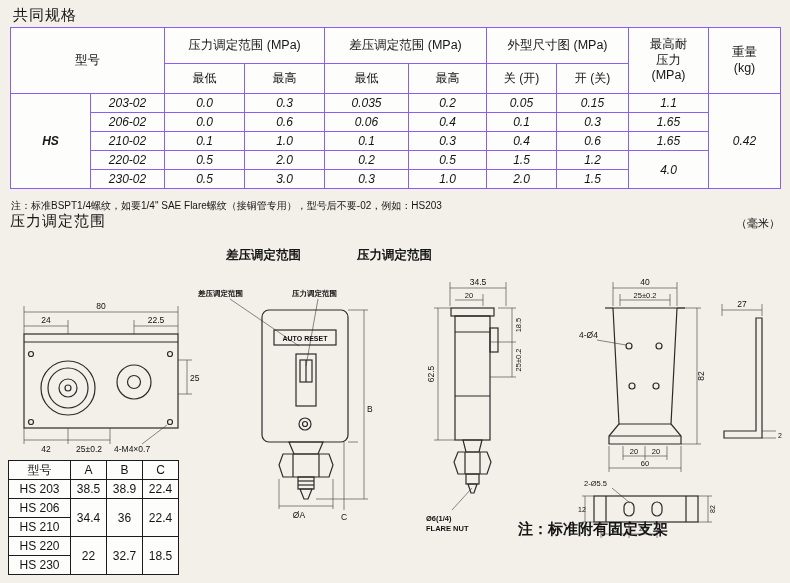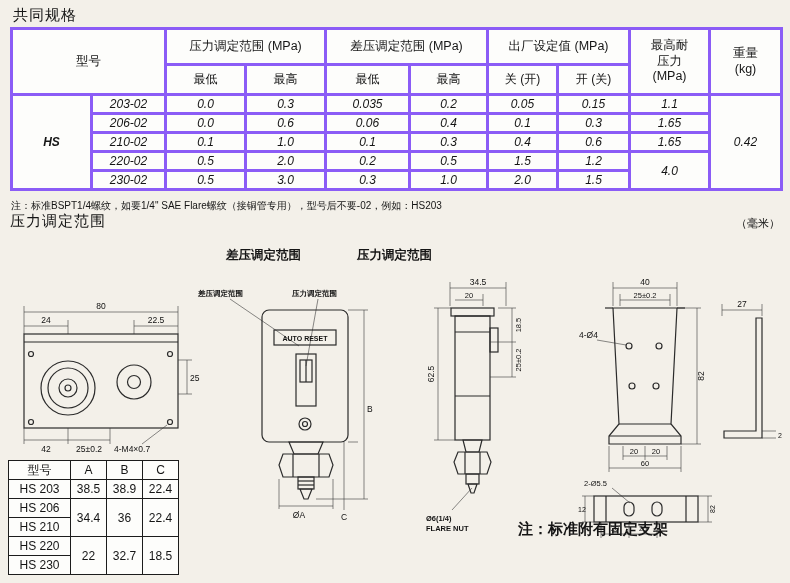--- a/index.html
+++ b/index.html
@@ -3,21 +3,21 @@
 <meta charset="utf-8">
 <style>
 *{margin:0;padding:0;box-sizing:border-box}
 body{font-family:"Liberation Sans","DejaVu Sans",sans-serif;background:#9a9a9a;}
 .page{position:relative;width:790px;height:583px;background:#f3f0e9;color:#151515;overflow:hidden;}
 .h1{position:absolute;font-size:15px;font-weight:normal;letter-spacing:1px;}
 #t1{left:13px;top:6px}
 #t2{left:10px;top:212px}
 .unit{position:absolute;right:10px;top:216px;font-size:11px;}
 table.spec{position:absolute;left:10px;top:27px;width:770px;border-collapse:collapse;background:#fdfdfb;table-layout:fixed;}
-table.spec td{border:3px solid #8b5cf6;text-align:center;vertical-align:middle;font-size:12px;padding:0 2px;}
+table.spec td{border:1px solid #8b5cf6;text-align:center;vertical-align:middle;font-size:12px;padding:0 2px;}
 table.spec tr.hr1 td{height:36px;font-size:12.5px;}
 table.spec tr.hr2 td{height:30px;}
 table.spec tr.dr td{height:19px;font-style:italic;}
 td.series{font-size:16px;font-weight:bold;}
 td.weight{font-size:13px;}
 .pre{white-space:pre-line;line-height:1.25;}
 .footnote{position:absolute;left:11px;top:199px;font-size:10px;}
 .toplabel{position:absolute;font-size:12.5px;font-weight:bold;}
 #tl1{left:226px;top:247px}
 #tl2{left:357px;top:247px}
@@ -52,21 +52,21 @@
         <col style="width:70px">
         <col style="width:72px">
         <col style="width:80px">
         <col style="width:72px">
     </colgroup>
     <tbody>
       <tr class="hr1">
         <td colspan="2" rowspan="2">型号</td>
         <td colspan="2">压力调定范围 (MPa)</td>
         <td colspan="2">差压调定范围 (MPa)</td>
-        <td colspan="2">出厂设定值 (MPa)</td>
+        <td colspan="2">外型尺寸图 (MPa)</td>
         <td rowspan="2" class="pre">最高耐
 压力
 (MPa)</td>
         <td rowspan="2" class="pre">重量
 (kg)</td>
       </tr>
       <tr class="hr2">
         <td>最低</td>
         <td>最高</td>
         <td>最低</td>

